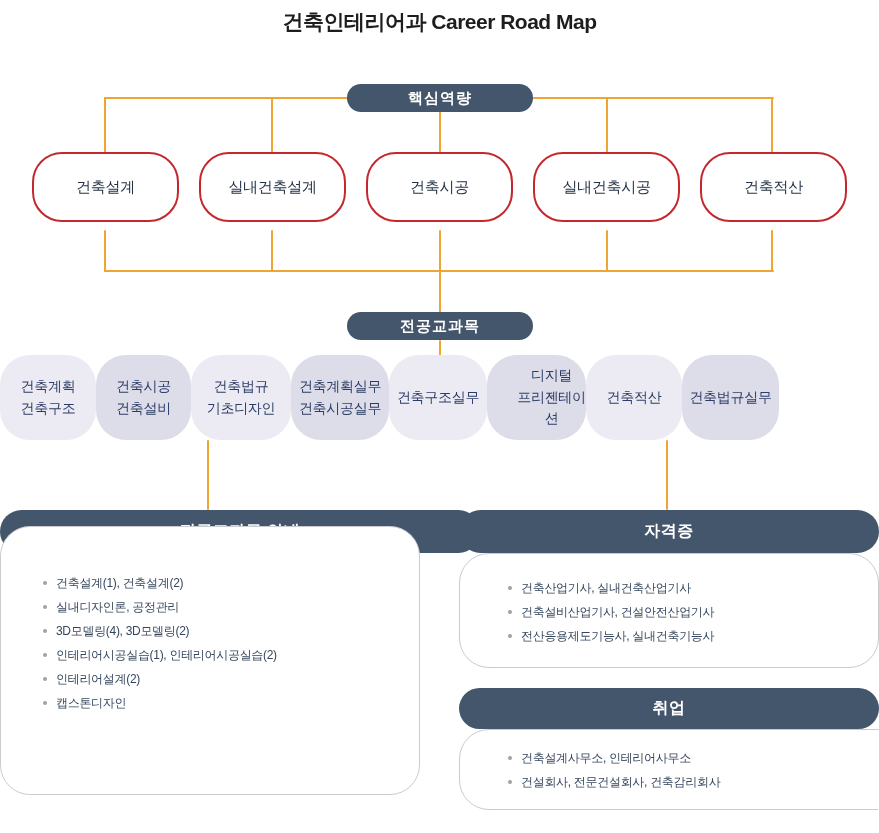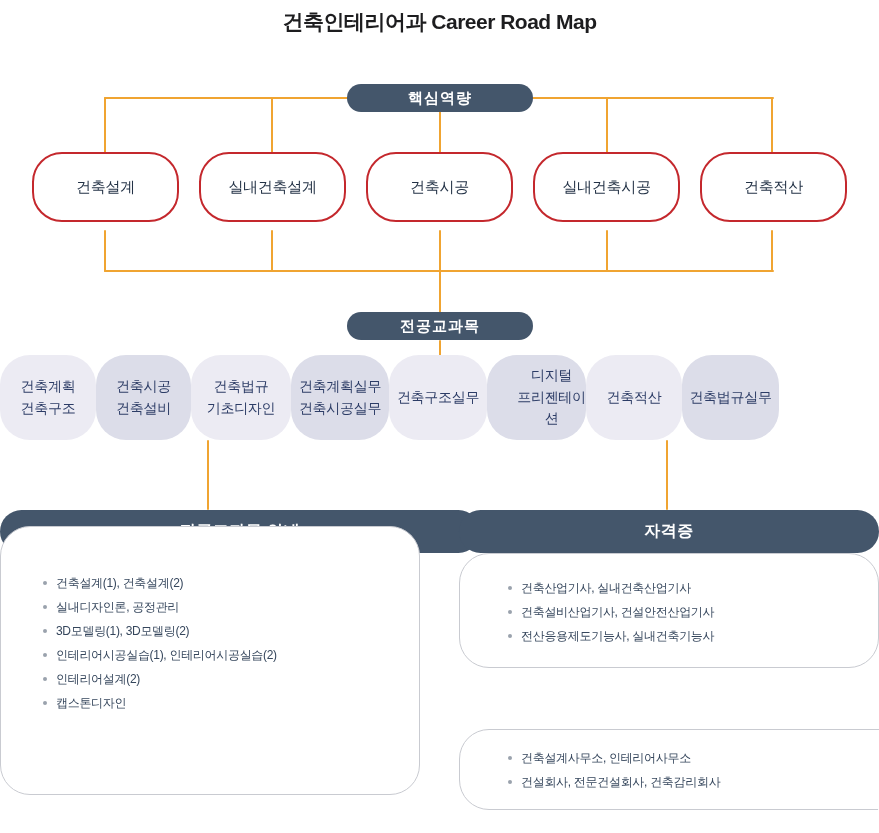--- a/index.html
+++ b/index.html
@@ -216,36 +216,37 @@
 프리젠테이션</div>
     <div class="subject subj-7">건축적산</div>
     <div class="subject subj-8">건축법규실무</div>
   </div>
 
   <div class="panel-header guide-header">전공교과목 안내</div>
   <div class="panel-body guide-body">
     <ul class="bullets">
       <li>건축설계(1), 건축설계(2)</li>
       <li>실내디자인론, 공정관리</li>
-      <li>3D모델링(1), 3D모델링(2)</li>
+      <li>3D모델링(4), 3D모델링(2)</li>
       <li>인테리어시공실습(1), 인테리어시공실습(2)</li>
       <li>인테리어설계(2)</li>
       <li>캡스톤디자인</li>
     </ul>
   </div>
 
   <div class="panel-header cert-header">자격증</div>
   <div class="panel-body cert-body">
     <ul class="bullets">
       <li>건축산업기사, 실내건축산업기사</li>
       <li>건축설비산업기사, 건설안전산업기사</li>
       <li>전산응용제도기능사, 실내건축기능사</li>
     </ul>
   </div>
 
+  <div class="panel-header job-header">취업</div>
   <div class="panel-body job-body">
     <ul class="bullets">
       <li>건축설계사무소, 인테리어사무소</li>
       <li>건설회사, 전문건설회사, 건축감리회사</li>
     </ul>
   </div>
 
 </div>
 
 </body></html>

